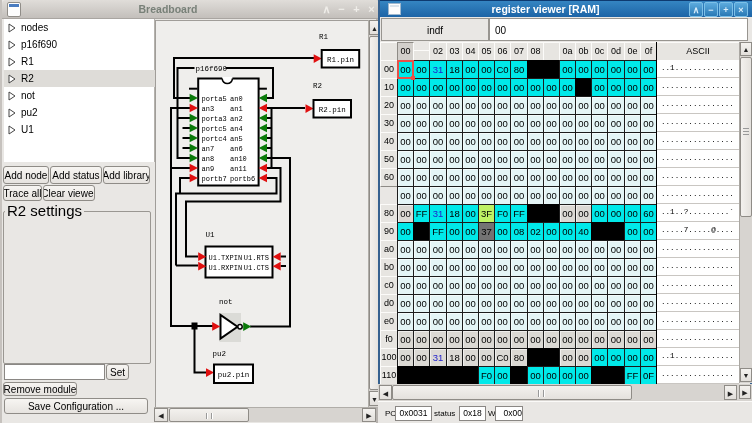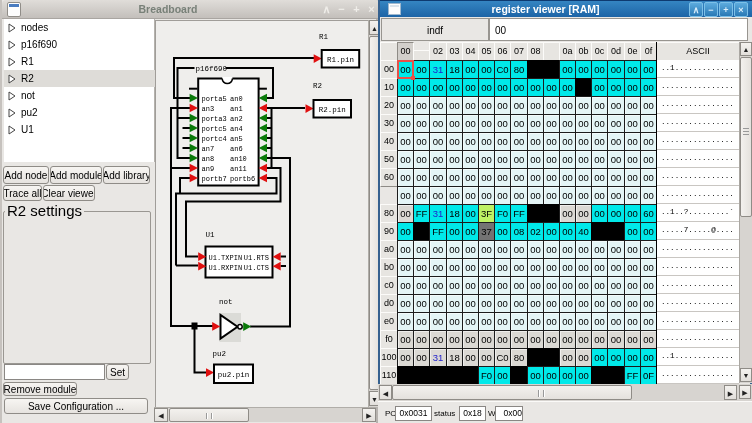--- a/index.html
+++ b/index.html
@@ -55,21 +55,21 @@
 <div class="abs" style="left:17px;top:85px;height:17px;line-height:17px;font-size:10px;color:#000;">pu2</div>
 <svg class="abs" style="left:3px;top:89px;" width="10" height="10">
         <polygon points="2,1 8,5 2,9" fill="#fff" stroke="#444" stroke-width="1"></polygon>
       </svg>
 <div class="abs" style="left:17px;top:102px;height:17px;line-height:17px;font-size:10px;color:#000;">U1</div>
 <svg class="abs" style="left:3px;top:106px;" width="10" height="10">
         <polygon points="2,1 8,5 2,9" fill="#fff" stroke="#444" stroke-width="1"></polygon>
       </svg>
 </div>
 <div class="btn" style="left:1px;top:166px;width:46px;height:18px;">Add node</div>
-<div class="btn" style="left:48px;top:166px;width:52px;height:18px;">Add module</div>
+<div class="btn" style="left:48px;top:166px;width:52px;height:18px;">Add status</div>
 <div class="btn" style="left:101px;top:166px;width:47px;height:18px;">Add library</div>
 <div class="btn" style="left:1px;top:185px;width:39px;height:16px;">Trace all</div>
 <div class="btn" style="left:41px;top:185px;width:52px;height:16px;">Clear viewer</div>
 <div class="abs" style="left:1px;top:211px;width:148px;height:153px;border:1px solid #9a9792;border-radius:2px;"></div>
 <div class="abs" style="left:3px;top:204px;height:14px;line-height:14px;background:#e9e7e4;font-size:15px;padding:0 2px;">R2 settings</div>
 <div class="ent" style="left:2px;top:364px;width:101px;height:16px;"></div>
 <div class="btn" style="left:104px;top:364px;width:23px;height:16px;">Set</div>
 <div class="btn" style="left:1px;top:382px;width:74px;height:14px;">Remove module</div>
 <div class="btn" style="left:2px;top:398px;width:144px;height:16px;">Save Configuration ...</div>
 <div class="abs" style="left:153px;top:20px;width:213px;height:387px;background:#efeeec;border-left:1px solid #a09d99;border-top:1px solid #a09d99;"></div>

